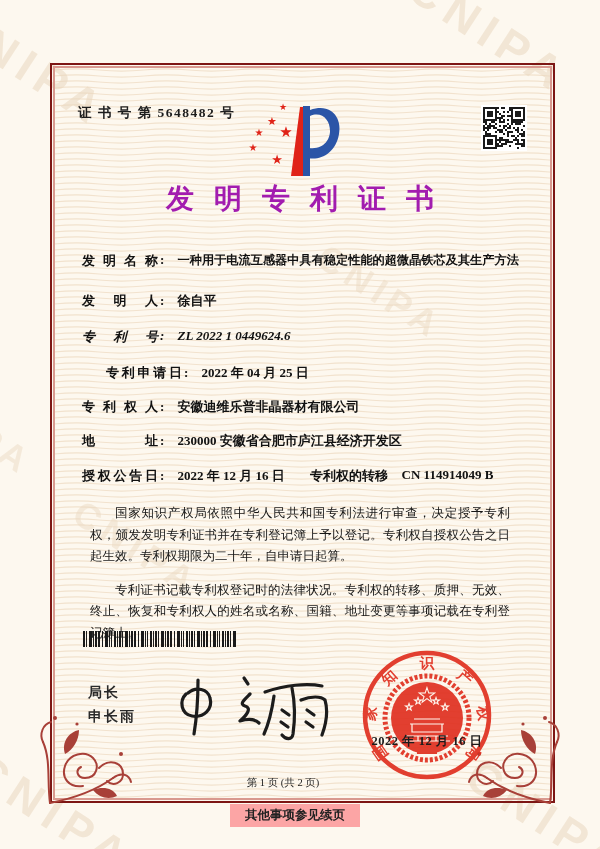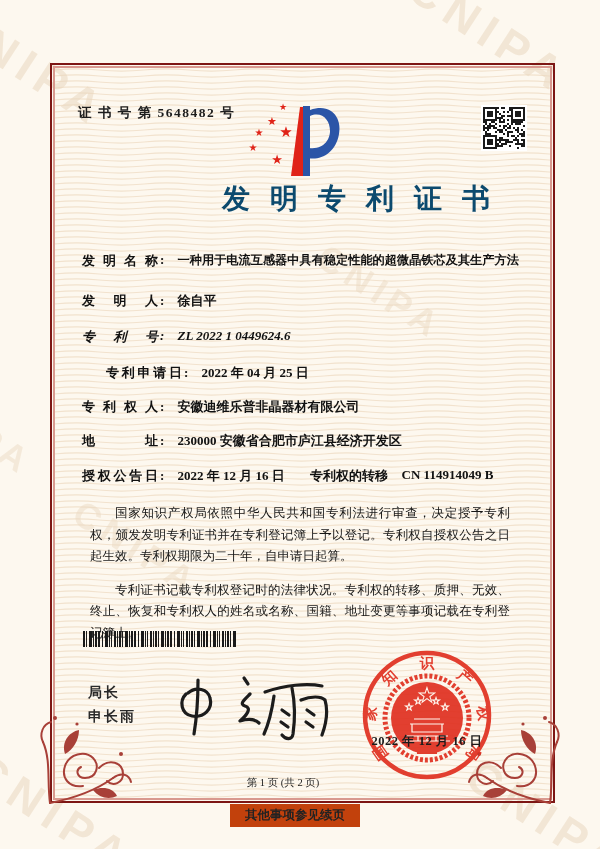--- a/index.html
+++ b/index.html
@@ -13,43 +13,43 @@
       transform:rotate(33deg);transform-origin:left top;z-index:2;white-space:nowrap;}
   
   .frame{position:absolute;left:50px;top:63px;width:501px;height:736px;
          border:2px solid #7d1614;z-index:3;}
   .frame::after{content:'';position:absolute;inset:1px;border:2px solid #d9998f;}
   .waves{position:absolute;left:54px;top:67px;z-index:1;}
   .flourish{position:absolute;z-index:4;}
   
   .certno{position:absolute;left:78px;top:104px;font-size:13.5px;font-weight:bold;
           color:#1d1d1d;letter-spacing:1.5px;z-index:5;}
-  .title{position:absolute;left:90px;top:180px;width:420px;text-align:right;
-         font-size:28px;font-weight:bold;color:#0c4a6e;letter-spacing:20px;
+  .title{position:absolute;left:90px;top:180px;width:420px;text-align:center;
+         font-size:28px;font-weight:bold;color:#a21caf;letter-spacing:20px;
          text-indent:20px;z-index:5;}
   .row{position:absolute;left:82px;font-size:13px;font-weight:bold;color:#111;z-index:5;}
   .flabel{display:inline-block;width:76px;text-align:justify;text-align-last:justify;
           vertical-align:top;}
   .colon{margin-left:2px;}
   .fval{margin-left:10px;}
   .fval-long{font-size:12.2px;}
   .pair2{position:absolute;left:228px;top:0;white-space:nowrap;}
   .pair2 .flabel{width:72px;}
   .body-text{position:absolute;left:78px;top:491px;width:444px;font-size:12.5px;
              line-height:21.5px;color:#161616;text-align:justify;z-index:5;}
   .body-text p{margin:12px;text-indent:2em;}
   .director{position:absolute;left:88px;font-size:14px;font-weight:bold;color:#2a2a2a;
             font-family:"Liberation Sans","DejaVu Sans",sans-serif;z-index:5;letter-spacing:2px;}
   .sealdate{position:absolute;left:360px;top:733px;width:134px;text-align:center;
             font-size:12.5px;font-weight:bold;color:#1b1b1b;letter-spacing:.5px;z-index:7;}
   .pagenum{position:absolute;left:83px;top:776px;width:400px;text-align:center;
            font-size:10.5px;color:#222;z-index:5;}
   .footnote{position:absolute;left:230px;top:804px;width:130px;height:23px;line-height:23px;
             text-align:center;font-size:12.5px;font-weight:bold;color:#222;
-            background:#c2410c;z-index:5;}
+            background:#fca5a5;z-index:5;}
   svg{display:block;}
   .z5{z-index:5;} .z6{z-index:6;}
 </style>
 </head>
 <body>
 
 <div class="page">
 
   <svg class="waves" width="497" height="732" viewBox="0 0 497 732">
     <defs>

